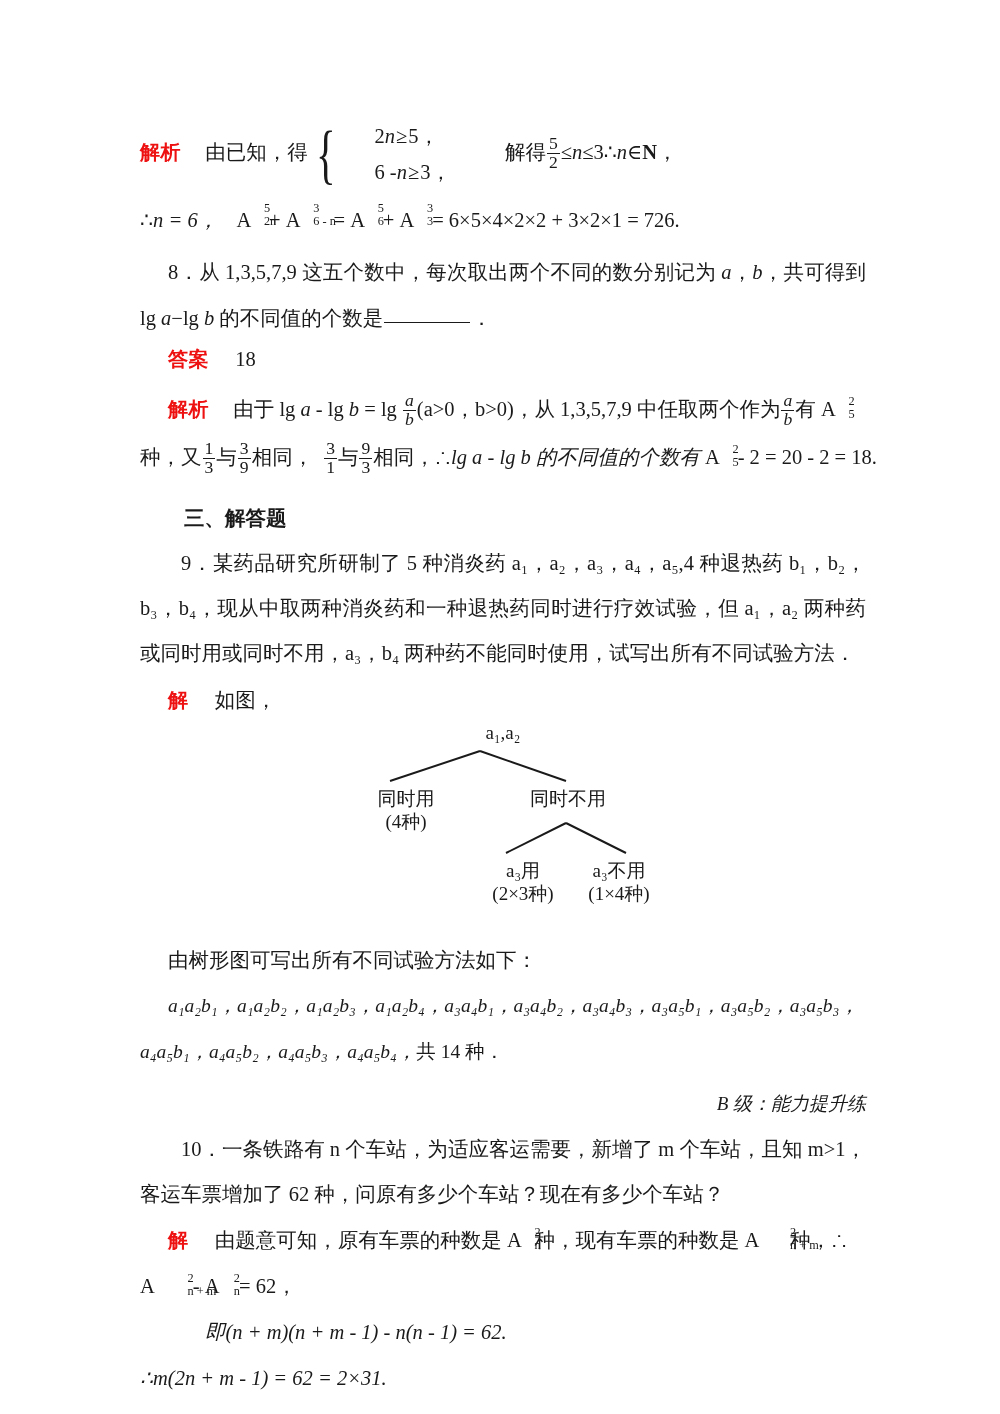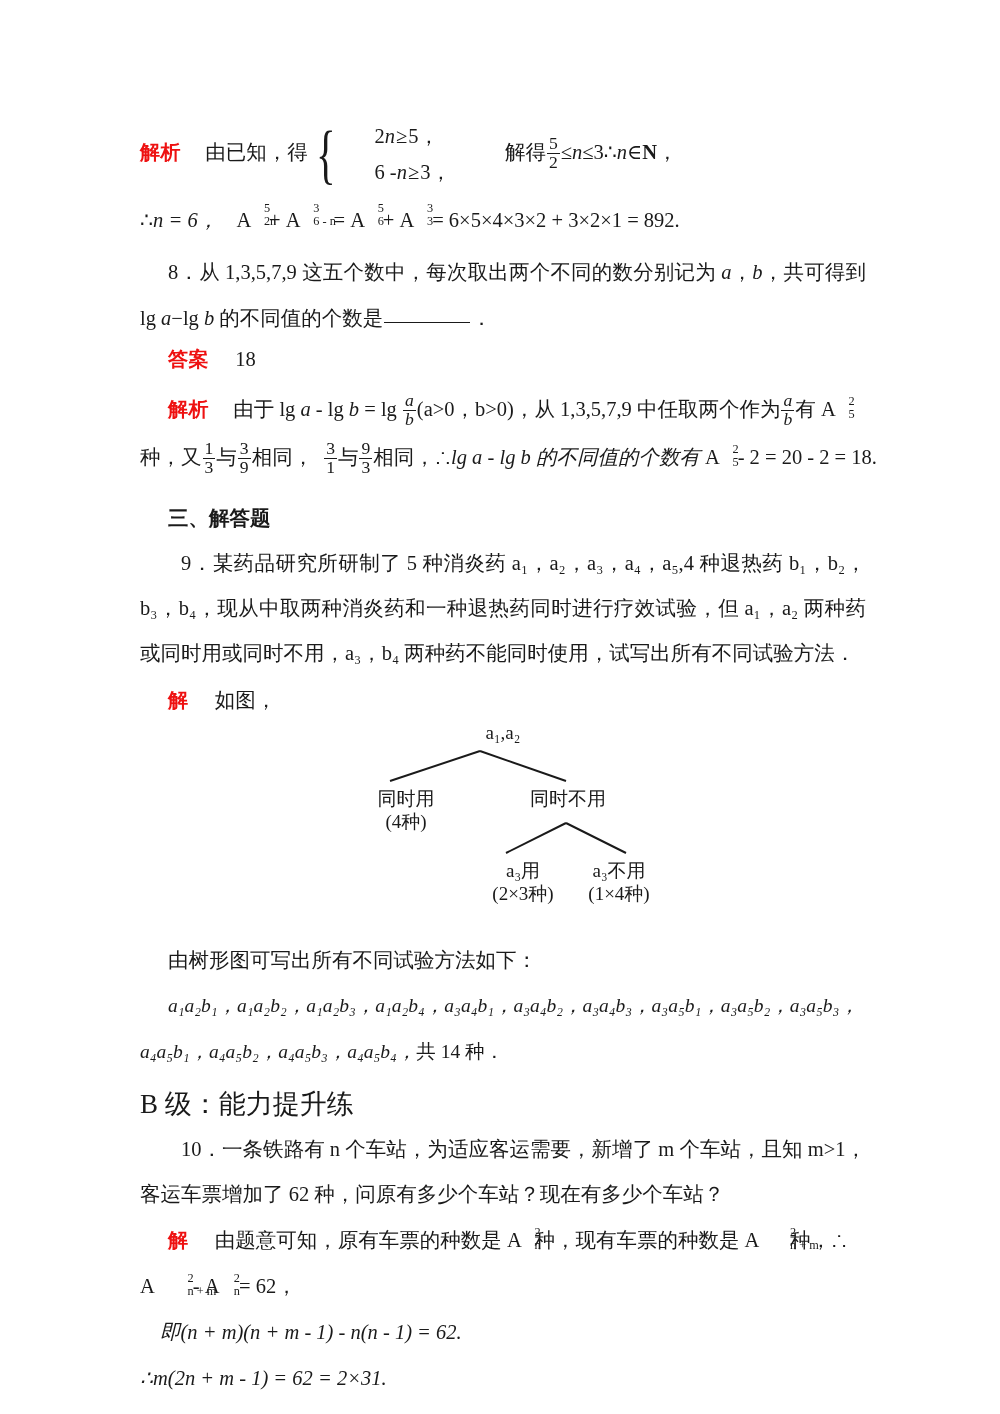--- a/index.html
+++ b/index.html
@@ -127,23 +127,24 @@
     vertical-align: 2px;
     margin: 0 1px;
   }
 
   .section-head {
     font-family: "Liberation Sans", "DejaVu Sans", sans-serif;
     font-weight: bold;
     font-size: 20.5px;
   }
   .center-head {
-    text-align: left;
-    font-size: 27px;
-    margin: 0;
+    text-align: right;
+    font-size: 19px;
+    margin: 0;
+    font-style: italic;
   }
 
   
   .figure {
     position: relative;
     width: 330px;
     height: 200px;
     margin: 8px auto 0 auto;
   }
   .figure svg { position: absolute; left: 0; top: 0; }
@@ -190,21 +191,21 @@
     <span style="display:inline-block;width:8px"></span>
     <span class="perm"><span class="base">A</span><span class="sup n">5</span><span class="sub">2n</span></span>
     <span>+</span>
     <span class="perm"><span class="base">A</span><span class="sup n">3</span><span class="sub">6 - n</span></span>
     <span style="display:inline-block;width:10px"></span>
     <span>=</span>
     <span class="perm"><span class="base">A</span><span class="sup n">5</span><span class="sub n">6</span></span>
     <span>+</span>
     <span class="perm"><span class="base">A</span><span class="sup n">3</span><span class="sub n">3</span></span>
     <span>=</span>
-    <span>6×5×4×3×2 + 3×2×1 = 892.</span>
+    <span>6×5×4×2×2 + 3×2×1 = 726.</span>
   </div>
 
   <div class="para" style="margin-top:18px;">
     <span style="margin-left:28px">8．</span><span>从 1,3,5,7,9 这五个数中，每次取出两个不同的数分别记为 </span><span class="mi">a</span><span>，</span><span class="mi">b</span><span>，共可得到 lg </span><span class="mi">a</span><span>−</span><span>lg </span><span class="mi">b</span><span> 的不同值的个数是</span><span class="blank-line"></span><span>．</span>
   </div>
 
   <div class="line" style="margin-top:8px">
     <span style="margin-left:28px" class="label-red">答案</span>
     <span style="display:inline-block;width:16px"></span>
     <span>18</span>
@@ -213,21 +214,21 @@
   <div class="para" style="margin-top:16px; line-height:48px; white-space:nowrap;">
     <span style="margin-left:28px" class="label-red">解析</span>
     <span style="display:inline-block;width:14px"></span>
     <span>由于 lg </span><span class="mi">a</span><span> - lg </span><span class="mi">b</span><span> = lg </span><span class="frac"><span class="num mi">a</span><span class="den mi">b</span></span><span>(a&gt;0，b&gt;0)，从 1,3,5,7,9 中任取两个作为</span><span class="frac"><span class="num mi">a</span><span class="den mi">b</span></span><span>有 </span><span class="perm"><span class="base">A</span><span class="sup n">2</span><span class="sub n">5</span></span>
   </div>
 
   <div class="para" style="line-height:48px; white-space:nowrap;">
     <span>种，</span><span>又</span><span class="frac"><span class="num n">1</span><span class="den n">3</span></span><span>与</span><span class="frac"><span class="num n">3</span><span class="den n">9</span></span><span>相同，</span><span style="display:inline-block;width:10px"></span><span class="frac"><span class="num n">3</span><span class="den n">1</span></span><span>与</span><span class="frac"><span class="num n">9</span><span class="den n">3</span></span><span>相同，</span><span>∴</span><span style="font-style:italic">lg a - lg b 的不同值的个数有 </span><span class="perm"><span class="base">A</span><span class="sup n">2</span><span class="sub n">5</span></span><span> - 2 = 20 - 2 = 18.</span>
   </div>
 
-  <div class="para section-head" style="margin-top:14px; margin-left:28px;">三、解答题</div>
+  <div class="para section-head" style="margin-top:14px; margin-left:44px;">三、解答题</div>
 
   <div class="para indent" style="line-height:45px; text-align:justify; text-justify:inter-ideograph;"><span>9．</span><span>某药品研究所研制了 5 种消炎药 a₁，a₂，a₃，a₄，a₅,4 种退热药 b₁，b₂，b₃，b₄，现从中取两种消炎药和一种退热药同时进行疗效试验，但 a₁，a₂ 两种药或同时用或同时不用，a₃，b₄ 两种药不能同时使用，试写出所有不同试验方法．</span></div>
 
   <div class="line" style="margin-top:14px">
     <span style="margin-left:28px" class="label-red">解</span>
     <span style="display:inline-block;width:16px"></span>
     <span>如图，</span>
   </div>
 
   <div class="figure">
@@ -272,18 +273,18 @@
   <div class="para" style="line-height:46px; white-space:nowrap;">
     <span style="margin-left:28px" class="label-red">解</span>
     <span style="display:inline-block;width:16px"></span>
     <span>由题意可知，原有车票的种数是 </span><span class="perm"><span class="base">A</span><span class="sup n">2</span><span class="sub">n</span></span><span>种，现有车票的种数是 </span><span class="perm" style="padding-right:1.5em"><span class="base">A</span><span class="sup n">2</span><span class="sub">n + m</span></span><span>种，∴</span>
   </div>
 
   <div class="para" style="line-height:46px; white-space:nowrap;">
     <span class="perm" style="padding-right:1.6em"><span class="base">A</span><span class="sup n">2</span><span class="sub">n + m</span></span><span> - </span><span class="perm" style="padding-right:0.7em"><span class="base">A</span><span class="sup n">2</span><span class="sub">n</span></span><span> = 62，</span>
   </div>
 
-  <div class="para" style="line-height:46px; margin-left:20px; font-style:italic;">即(n + m)(n + m - 1) - n(n - 1) = 62.</div>
+  <div class="para" style="line-height:46px; margin-left:65px; font-style:italic;">即(n + m)(n + m - 1) - n(n - 1) = 62.</div>
 
   <div class="para" style="line-height:46px; font-style:italic;">∴m(2n + m - 1) = 62 = 2×31.</div>
 
  </div>
 </div>
 
 </body></html>

